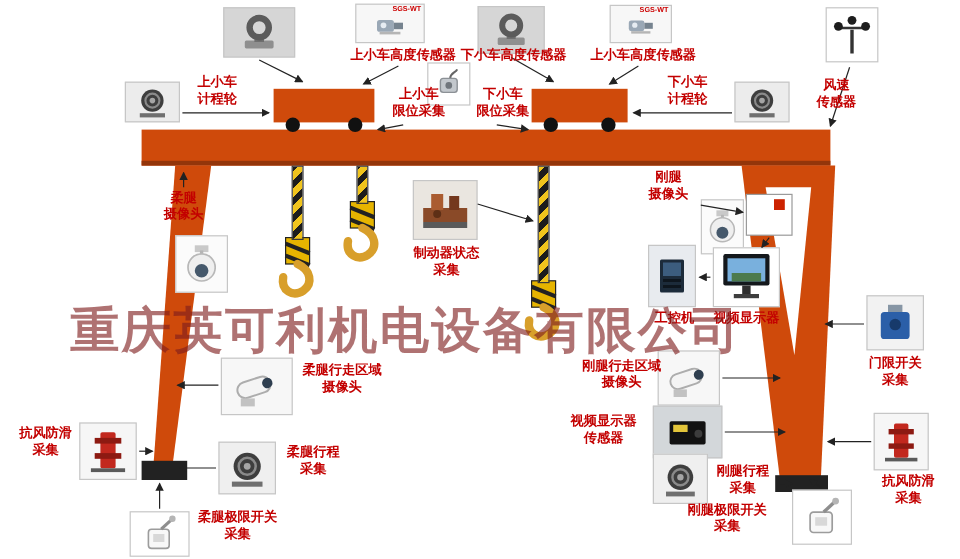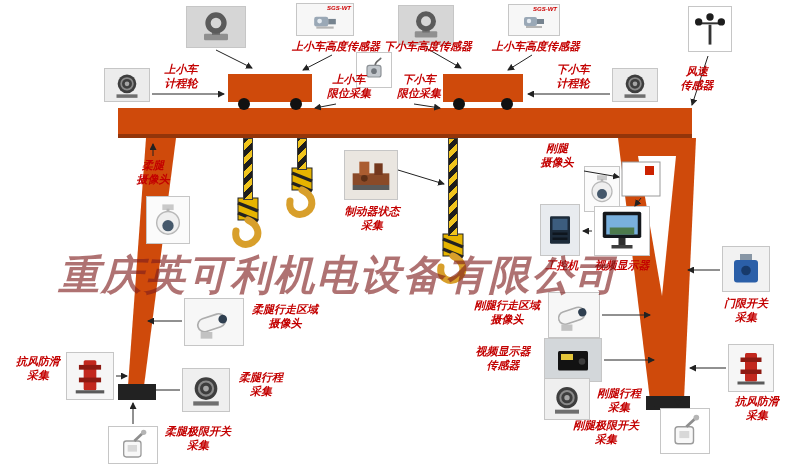--- a/index.html
+++ b/index.html
@@ -1,17 +1,17 @@
 <!DOCTYPE html>
 <html><head>
 <meta charset="utf-8">
 <style>
   * { margin:0; padding:0; box-sizing:border-box; }
   body { font-family:"Liberation Sans","DejaVu Sans",sans-serif; background:#fff; }
-  .stage { position:relative; width:800px; height:466px; background:#ffffff; overflow:hidden;font-style:italic; }
+  .stage { position:relative; width:800px; height:466px; background:#ffffff; overflow:hidden; }
   .layer { position:absolute; left:0; top:0; width:800px; height:466px; }
   .lbl { position:absolute; color:#c30000; font-size:11px; font-weight:bold; line-height:1.3;
          white-space:pre-line; text-align:center; z-index:6; }
   .imgbox { position:absolute; z-index:4; border:1px solid #c6c6c6; background:#f2f2f2;
             display:flex; align-items:center; justify-content:center; }
   .sgs-cap { position:absolute; top:1px; right:2px; font-size:6px; color:#cc0000; font-weight:bold; }
   .cable { position:absolute; width:10px; z-index:3;
            background:repeating-linear-gradient(-45deg,#f0c41d 0 5px,#1c1c1c 5px 10px);
            border:1px solid #3a3a3a; }
   .watermark { position:absolute; left:0; width:676px; top:248px; text-align:center; z-index:7;
@@ -316,21 +316,21 @@
   <div class="lbl" style="left:532px;top:141px;width:50px">刚腿
 摄像头</div>
   <div class="lbl" style="left:336px;top:204px;width:72px">制动器状态
 采集</div>
   <div class="lbl" style="left:542px;top:258px;width:40px">工控机</div>
   <div class="lbl" style="left:590px;top:258px;width:64px">视频显示器</div>
   <div class="lbl" style="left:716px;top:296px;width:60px">门限开关
 采集</div>
   <div class="lbl" style="left:246px;top:302px;width:78px">柔腿行走区域
 摄像头</div>
-  <div class="lbl" style="left:468px;top:298px;width:78px">刚腿行走区域
+  <div class="lbl" style="left:479px;top:298px;width:78px">刚腿行走区域
 摄像头</div>
   <div class="lbl" style="left:468px;top:344px;width:70px">视频显示器
 传感器</div>
   <div class="lbl" style="left:10px;top:354px;width:56px">抗风防滑
 采集</div>
   <div class="lbl" style="left:232px;top:370px;width:58px">柔腿行程
 采集</div>
   <div class="lbl" style="left:590px;top:386px;width:58px">刚腿行程
 采集</div>
   <div class="lbl" style="left:726px;top:394px;width:62px">抗风防滑

